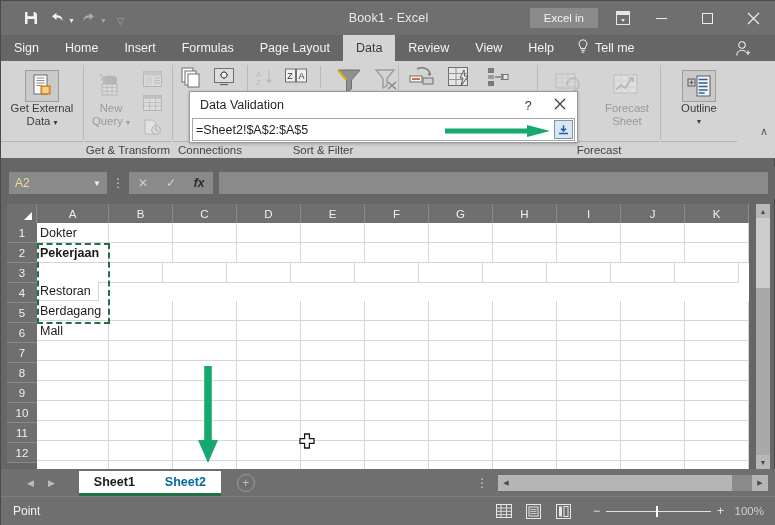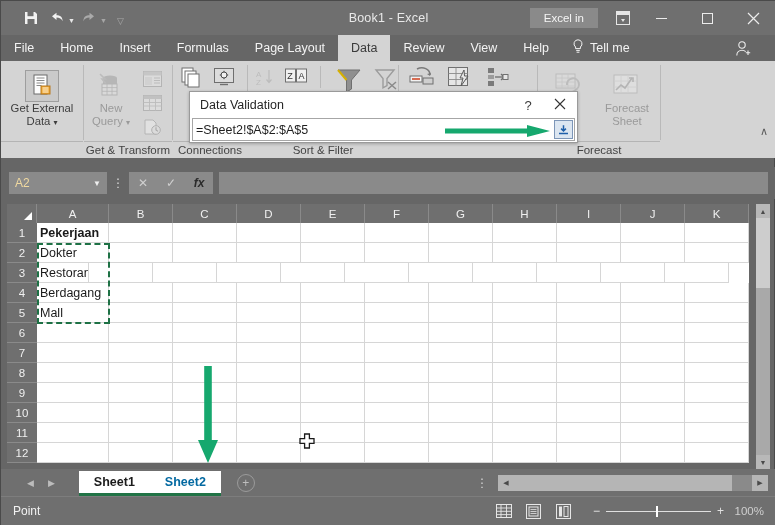--- a/index.html
+++ b/index.html
@@ -295,21 +295,21 @@
         </div>
       <div class="wbtn">
         <svg width="13" height="13" viewBox="0 0 13 13">
             <path d="M1 1 L12 12 M12 1 L1 12" stroke="#ececec" stroke-width="1.2" fill="none"></path>
           </svg>
       </div>
     </div>
   </div>
 
   <div class="tabbar">
-    <div class="tab">File</div>
+    <div class="tab">Sign</div>
     <div class="tab">Home</div>
     <div class="tab">Insert</div>
     <div class="tab">Formulas</div>
     <div class="tab">Page Layout</div>
     <div class="tab active">Data</div>
     <div class="tab">Review</div>
     <div class="tab">View</div>
     <div class="tab">Help</div>
     <div class="tellme">
       <span>
@@ -517,20 +517,37 @@
             </div>
             <span>Forecast</span>
             <span>Sheet</span>
           </div>
         </div>
       </div>
       <div class="rgroup-label">Forecast</div>
     </div>
     <div class="rsep"></div>
 
+    <div class="rgroup" style="width:76px;">
+      <div class="rgroup-body" style="justify-content:center;">
+        <div class="bigbtn boxed">
+          <div class="ico">
+            <svg width="24" height="22" viewBox="0 0 24 22">
+                <rect x="1" y="4" width="7" height="7" fill="none" stroke="#5a5a5a"></rect>
+                <path d="M2.5 7.5h4M4.5 5.5v4" stroke="#5a5a5a" stroke-width="1"></path>
+                <rect x="10" y="1" width="13" height="20" fill="#f4f4f4" stroke="#5a5a5a"></rect>
+                <path d="M11.6 4.5h9M11.6 8h9M11.6 11.5h9M11.6 15h9M11.6 18h6" stroke="#2a6099" stroke-width="1.3"></path>
+              </svg>
+          </div>
+          <span><span>Outline</span></span>
+          <span class="caret">▾</span>
+        </div>
+      </div>
+      <div class="rgroup-label"></div>
+    </div>
 
     <div class="collapse-ribbon">∧</div>
   </div>
 
   <div class="dv-dialog">
     <div class="dv-title">
       <span>Data Validation</span>
       <div class="dv-title-btns">
         <div class="dv-help">?</div>
         <div class="dv-close">
@@ -595,47 +612,47 @@
         <div class="rh">6</div>
         <div class="rh">7</div>
         <div class="rh">8</div>
         <div class="rh">9</div>
         <div class="rh">10</div>
         <div class="rh">11</div>
         <div class="rh">12</div>
       </div>
     <div class="cells" id="cells-host">
         <div class="crow">
+          <div class="cell" style="width: 72px;">Dokter</div>
+          <div class="cell" style="width: 64px;"></div>
+          <div class="cell" style="width: 64px;"></div>
+          <div class="cell" style="width: 64px;"></div>
+          <div class="cell" style="width: 64px;"></div>
+          <div class="cell" style="width: 64px;"></div>
+          <div class="cell" style="width: 64px;"></div>
+          <div class="cell" style="width: 64px;"></div>
+          <div class="cell" style="width: 64px;"></div>
+          <div class="cell" style="width: 64px;"></div>
+          <div class="cell" style="width: 64px;"></div>
+        </div>
+        <div class="crow">
           <div class="cell bold" style="width: 72px;">Pekerjaan</div>
           <div class="cell" style="width: 64px;"></div>
           <div class="cell" style="width: 64px;"></div>
           <div class="cell" style="width: 64px;"></div>
           <div class="cell" style="width: 64px;"></div>
           <div class="cell" style="width: 64px;"></div>
           <div class="cell" style="width: 64px;"></div>
           <div class="cell" style="width: 64px;"></div>
           <div class="cell" style="width: 64px;"></div>
           <div class="cell" style="width: 64px;"></div>
           <div class="cell" style="width: 64px;"></div>
         </div>
         <div class="crow">
-          <div class="cell" style="width: 72px;">Dokter</div>
-          <div class="cell" style="width: 64px;"></div>
-          <div class="cell" style="width: 64px;"></div>
-          <div class="cell" style="width: 64px;"></div>
-          <div class="cell" style="width: 64px;"></div>
-          <div class="cell" style="width: 64px;"></div>
-          <div class="cell" style="width: 64px;"></div>
-          <div class="cell" style="width: 64px;"></div>
-          <div class="cell" style="width: 64px;"></div>
-          <div class="cell" style="width: 64px;"></div>
-          <div class="cell" style="width: 64px;"></div>
-        </div>
-        <div class="crow">
-          <div class="cell" style="width: 52px;">Restoran</div>
+          <div class="cell" style="width: 62px; margin-top: 18px;">Restoran</div>
           <div class="cell" style="width: 64px;"></div>
           <div class="cell" style="width: 64px;"></div>
           <div class="cell" style="width: 64px;"></div>
           <div class="cell" style="width: 64px;"></div>
           <div class="cell" style="width: 64px;"></div>
           <div class="cell" style="width: 64px;"></div>
           <div class="cell" style="width: 64px;"></div>
           <div class="cell" style="width: 64px;"></div>
           <div class="cell" style="width: 64px;"></div>
           <div class="cell" style="width: 64px;"></div>

